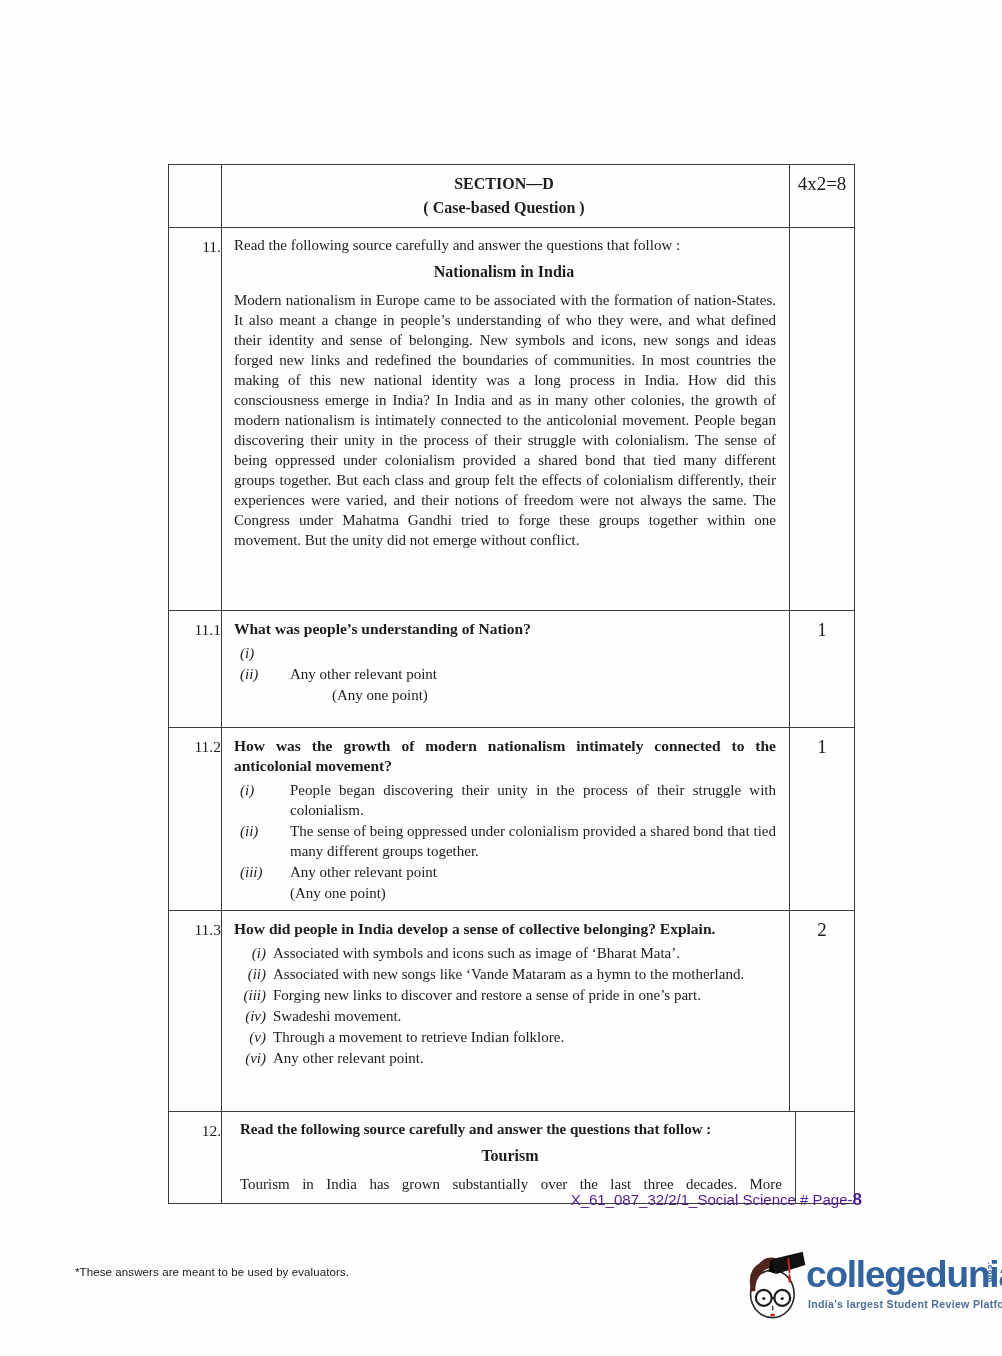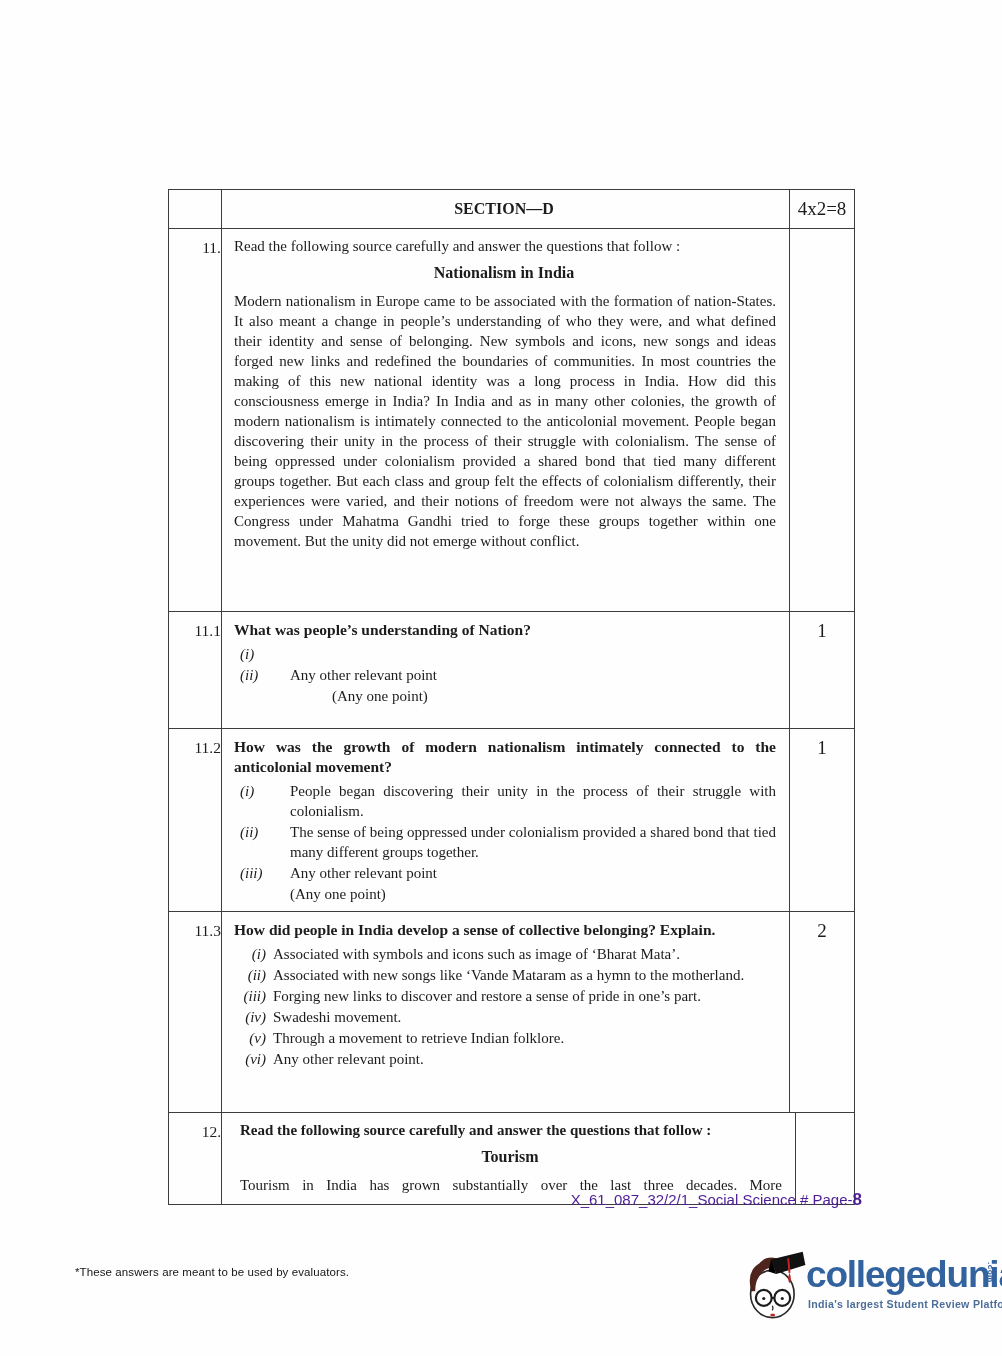--- a/index.html
+++ b/index.html
@@ -4,21 +4,21 @@
 <style>
   html,body{margin:0;padding:0;}
   body{
     width:1002px;height:1356px;position:relative;
     background:#fefefe;color:#1c1c1c;
     font-family:"Liberation Serif", serif;
     -webkit-font-smoothing:antialiased;
   }
   
   .exam-table{
-    position:absolute;left:168px;top:189px;width:687px;
+    position:absolute;left:168px;top:164px;width:687px;
     border:1.6px solid #3d3d3d;box-sizing:border-box;
     font-size:15px;line-height:20px;
   }
   .trow{display:grid;grid-template-columns:53px 568px 1fr;border-bottom:1.6px solid #3d3d3d;}
   .trow:last-child{border-bottom:none;gap:6px;}
   .cell-num{
     border-right:1.4px solid #3d3d3d;text-align:right;
     font-weight:normal;padding-top:9px;font-size:15.5px;
   }
   .cell-content{border-right:1.4px solid #3d3d3d;padding:7px 13px 7px 10px;box-sizing:border-box;}
@@ -73,20 +73,21 @@
 </style>
 </head>
 <body>
 
 <div class="exam-table">
 
   <div class="trow">
     <div class="cell-num"></div>
     <div class="cell-content">
       <div class="hdr-title">SECTION—D</div>
+      <div class="hdr-sub">( Case-based Question )</div>
     </div>
     <div class="cell-marks">4x2=8</div>
   </div>
 
   <div class="trow" style="min-height:382px">
     <div class="cell-num">11.</div>
     <div class="cell-content">
       <div class="intro-line">Read the following source carefully and answer the questions that follow :</div>
       <div class="case-title">Nationalism in India</div>
       <div class="case-para">Modern nationalism in Europe came to be associated with the formation of nation-States. It also meant a change in people’s understanding of who they were, and what defined their identity and sense of belonging. New symbols and icons, new songs and ideas forged new links and redefined the boundaries of communities. In most countries the making of this new national identity was a long process in India. How did this consciousness emerge in India? In India and as in many other colonies, the growth of modern nationalism is intimately connected to the anticolonial movement. People began discovering their unity in the process of their struggle with colonialism. The sense of being oppressed under colonialism provided a shared bond that tied many different groups together. But each class and group felt the effects of colonialism differently, their experiences were varied, and their notions of freedom were not always the same. The Congress under Mahatma Gandhi tried to forge these groups together within one movement. But the unity did not emerge without conflict.</div>

